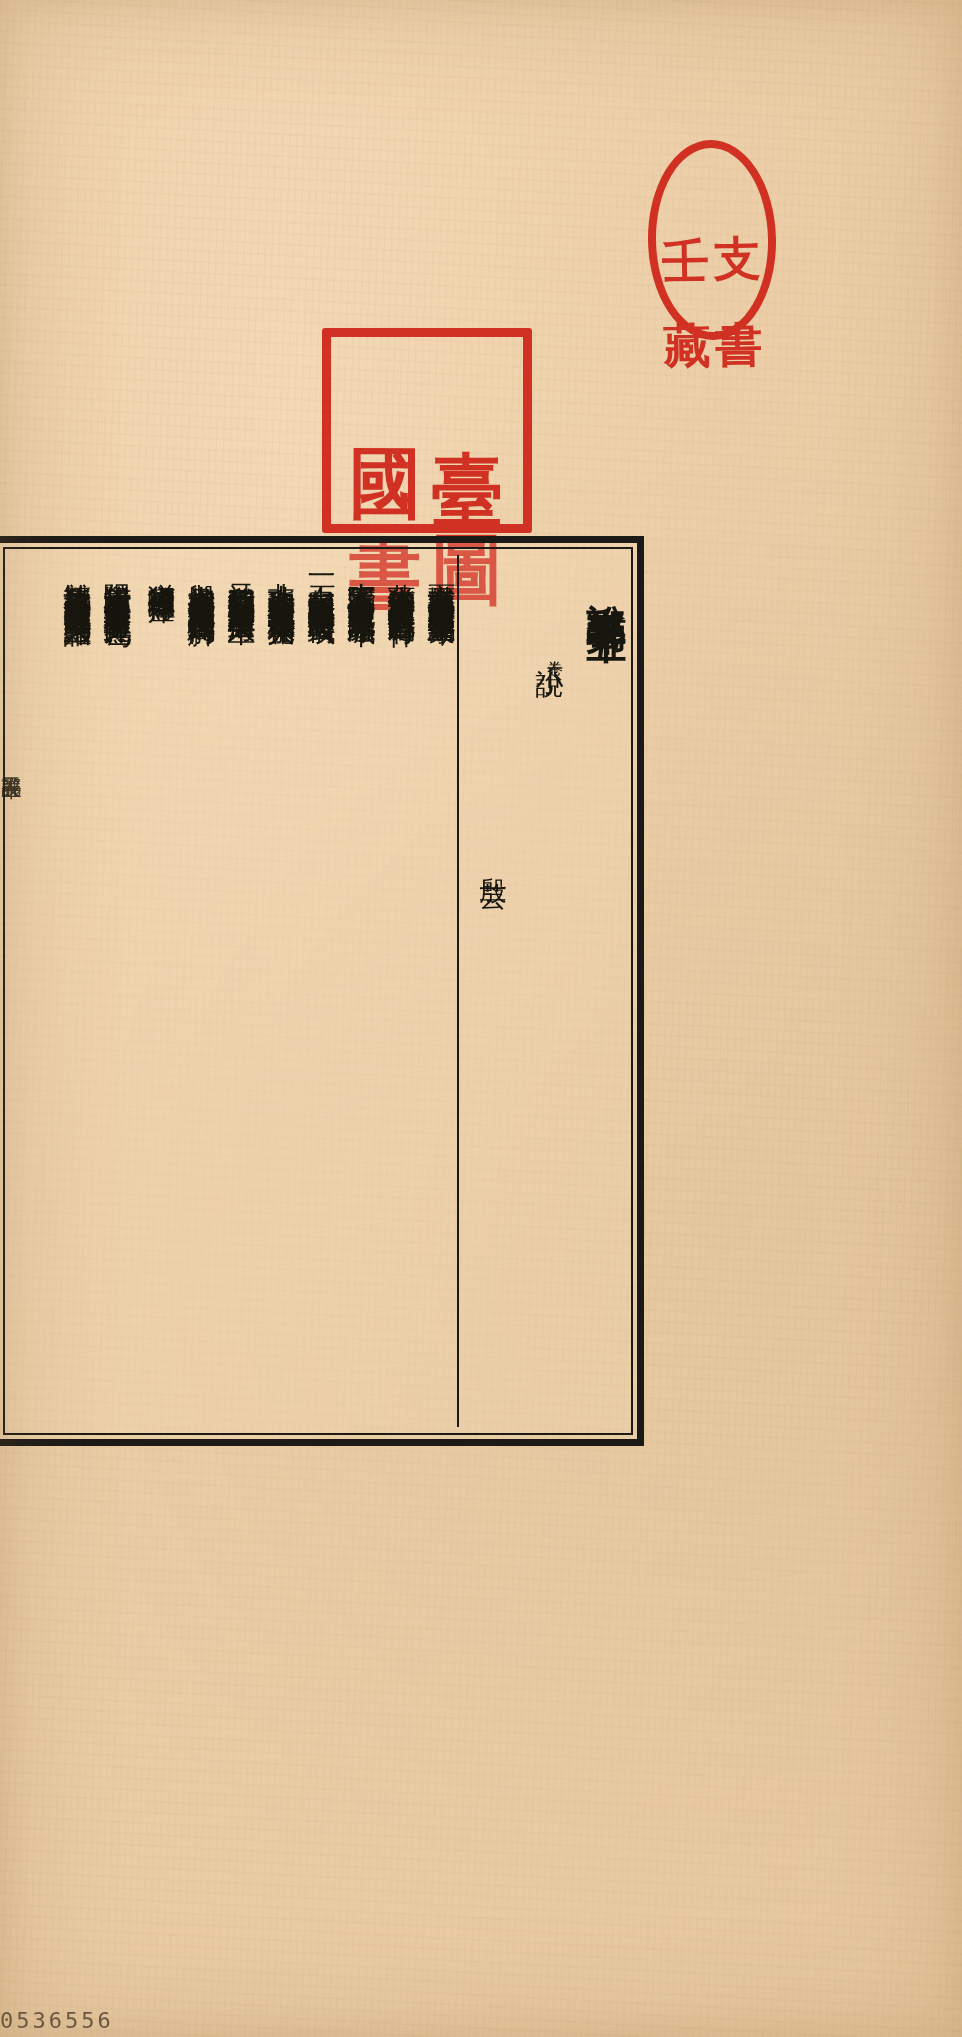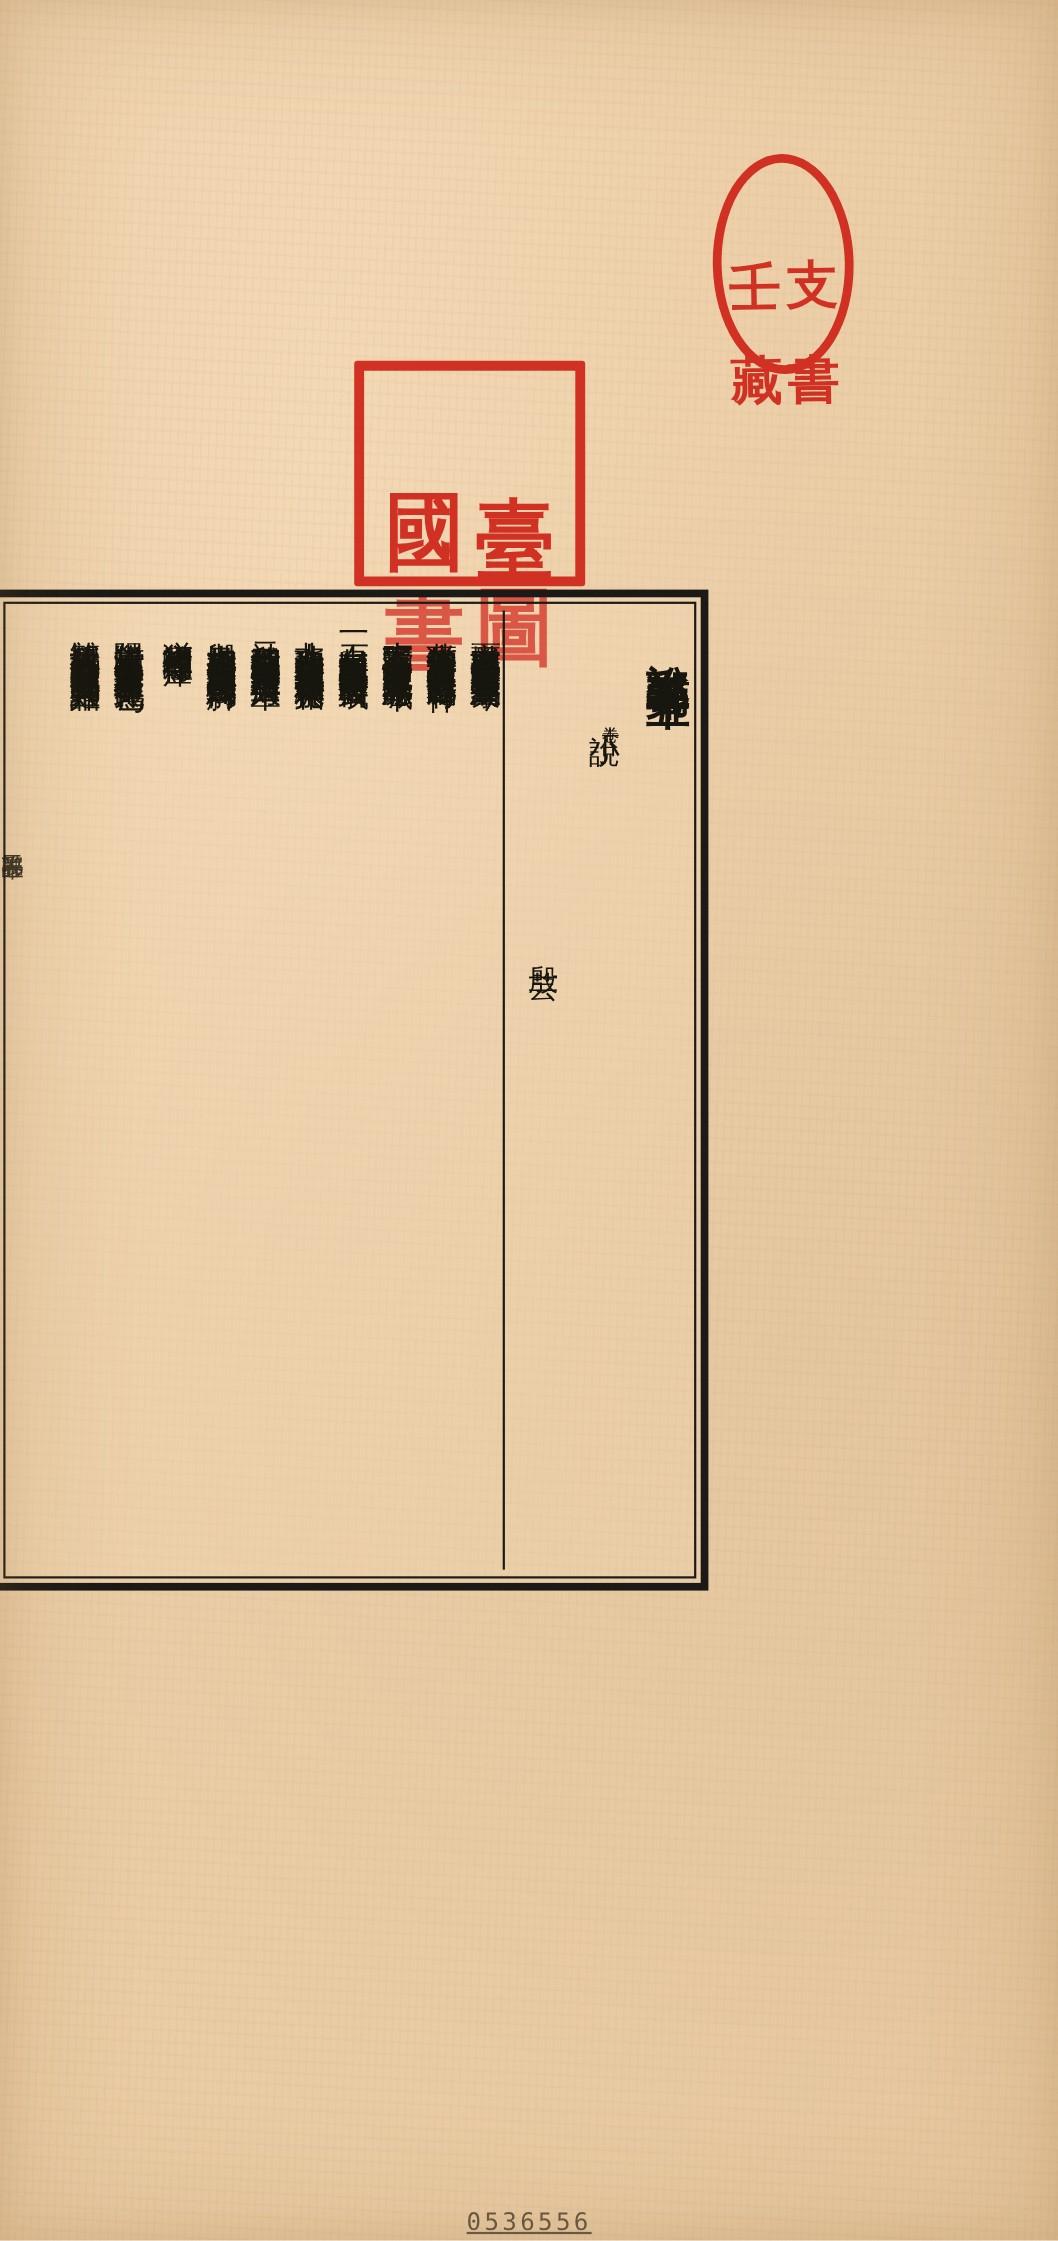--- a/index.html
+++ b/index.html
@@ -188,27 +188,25 @@
     font-size: 20px;
     color: #17160f;
     letter-spacing: 1px;
     opacity: 0.85;
   }
   #bottom-code {
     position: absolute;
     left: 0;
     right: 0;
     bottom: 4px;
-    text-align: center;
     font-family: "DejaVu Sans Mono", monospace;
     font-size: 22px;
     color: #3a3126;
     letter-spacing: 3px;
     opacity: 0.75;
-    text-decoration: underline;
   }
 </style>
 </head>
 <body>
 
 <div id="page">
 
   <div id="paper-texture"></div>
 
   <div class="seal" id="seal-oval">

